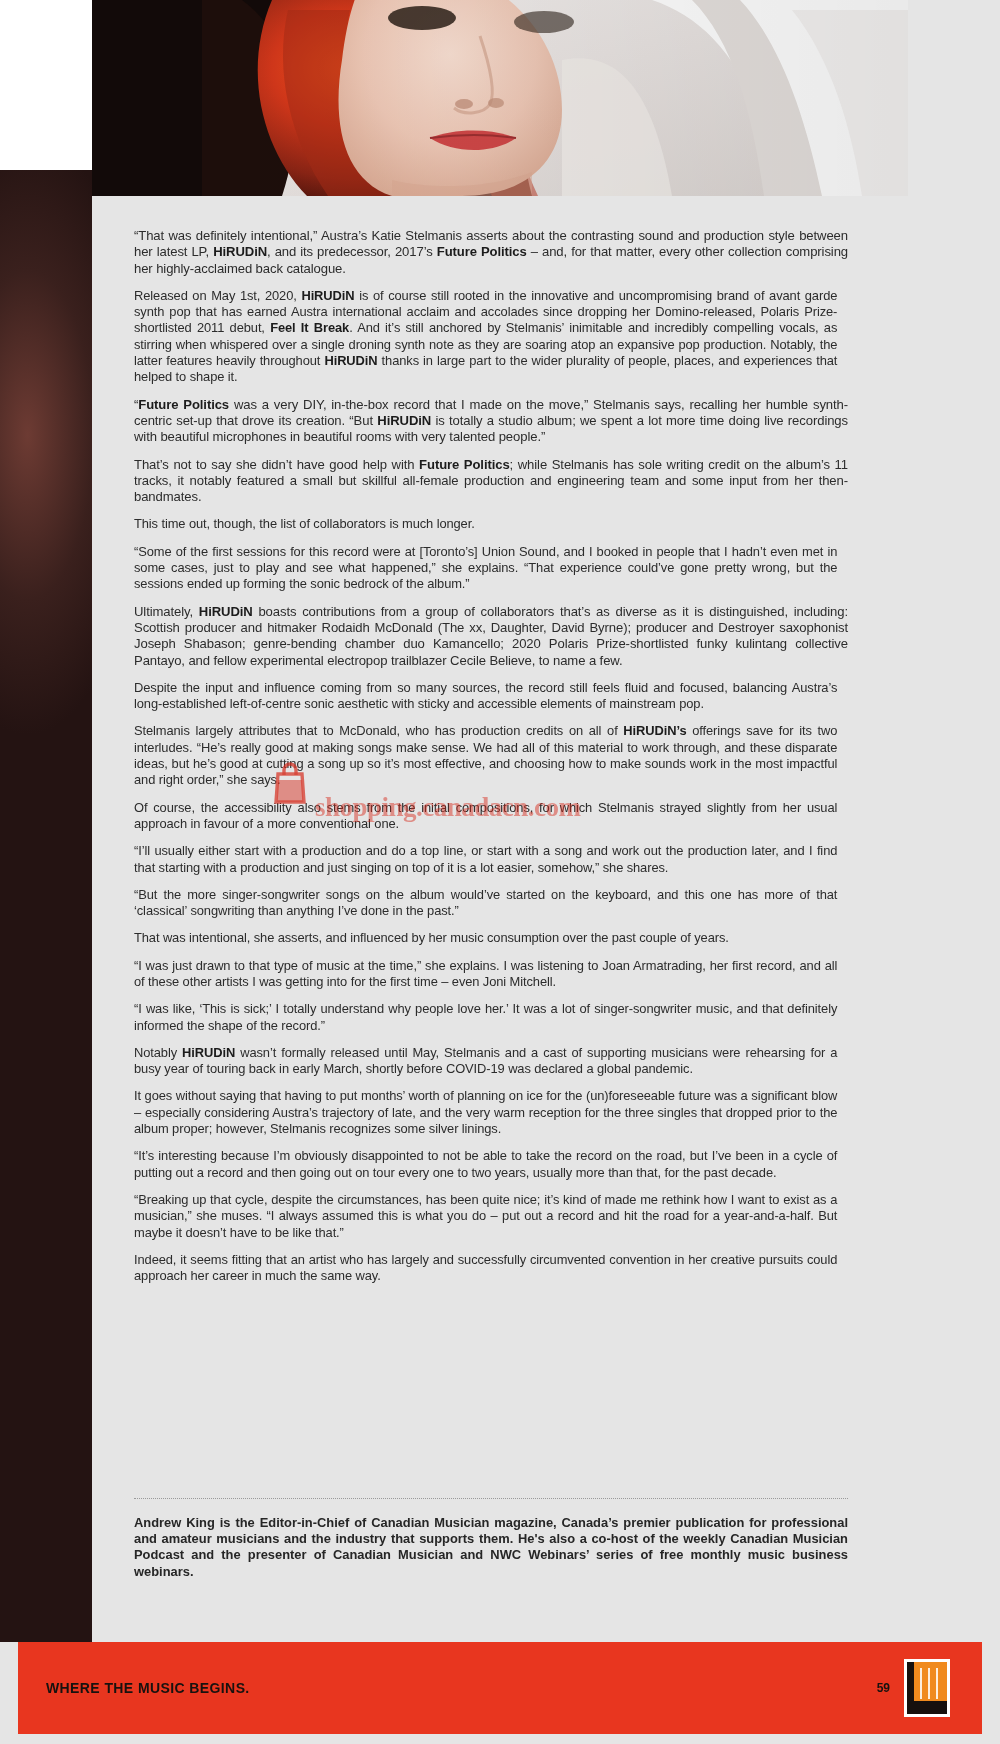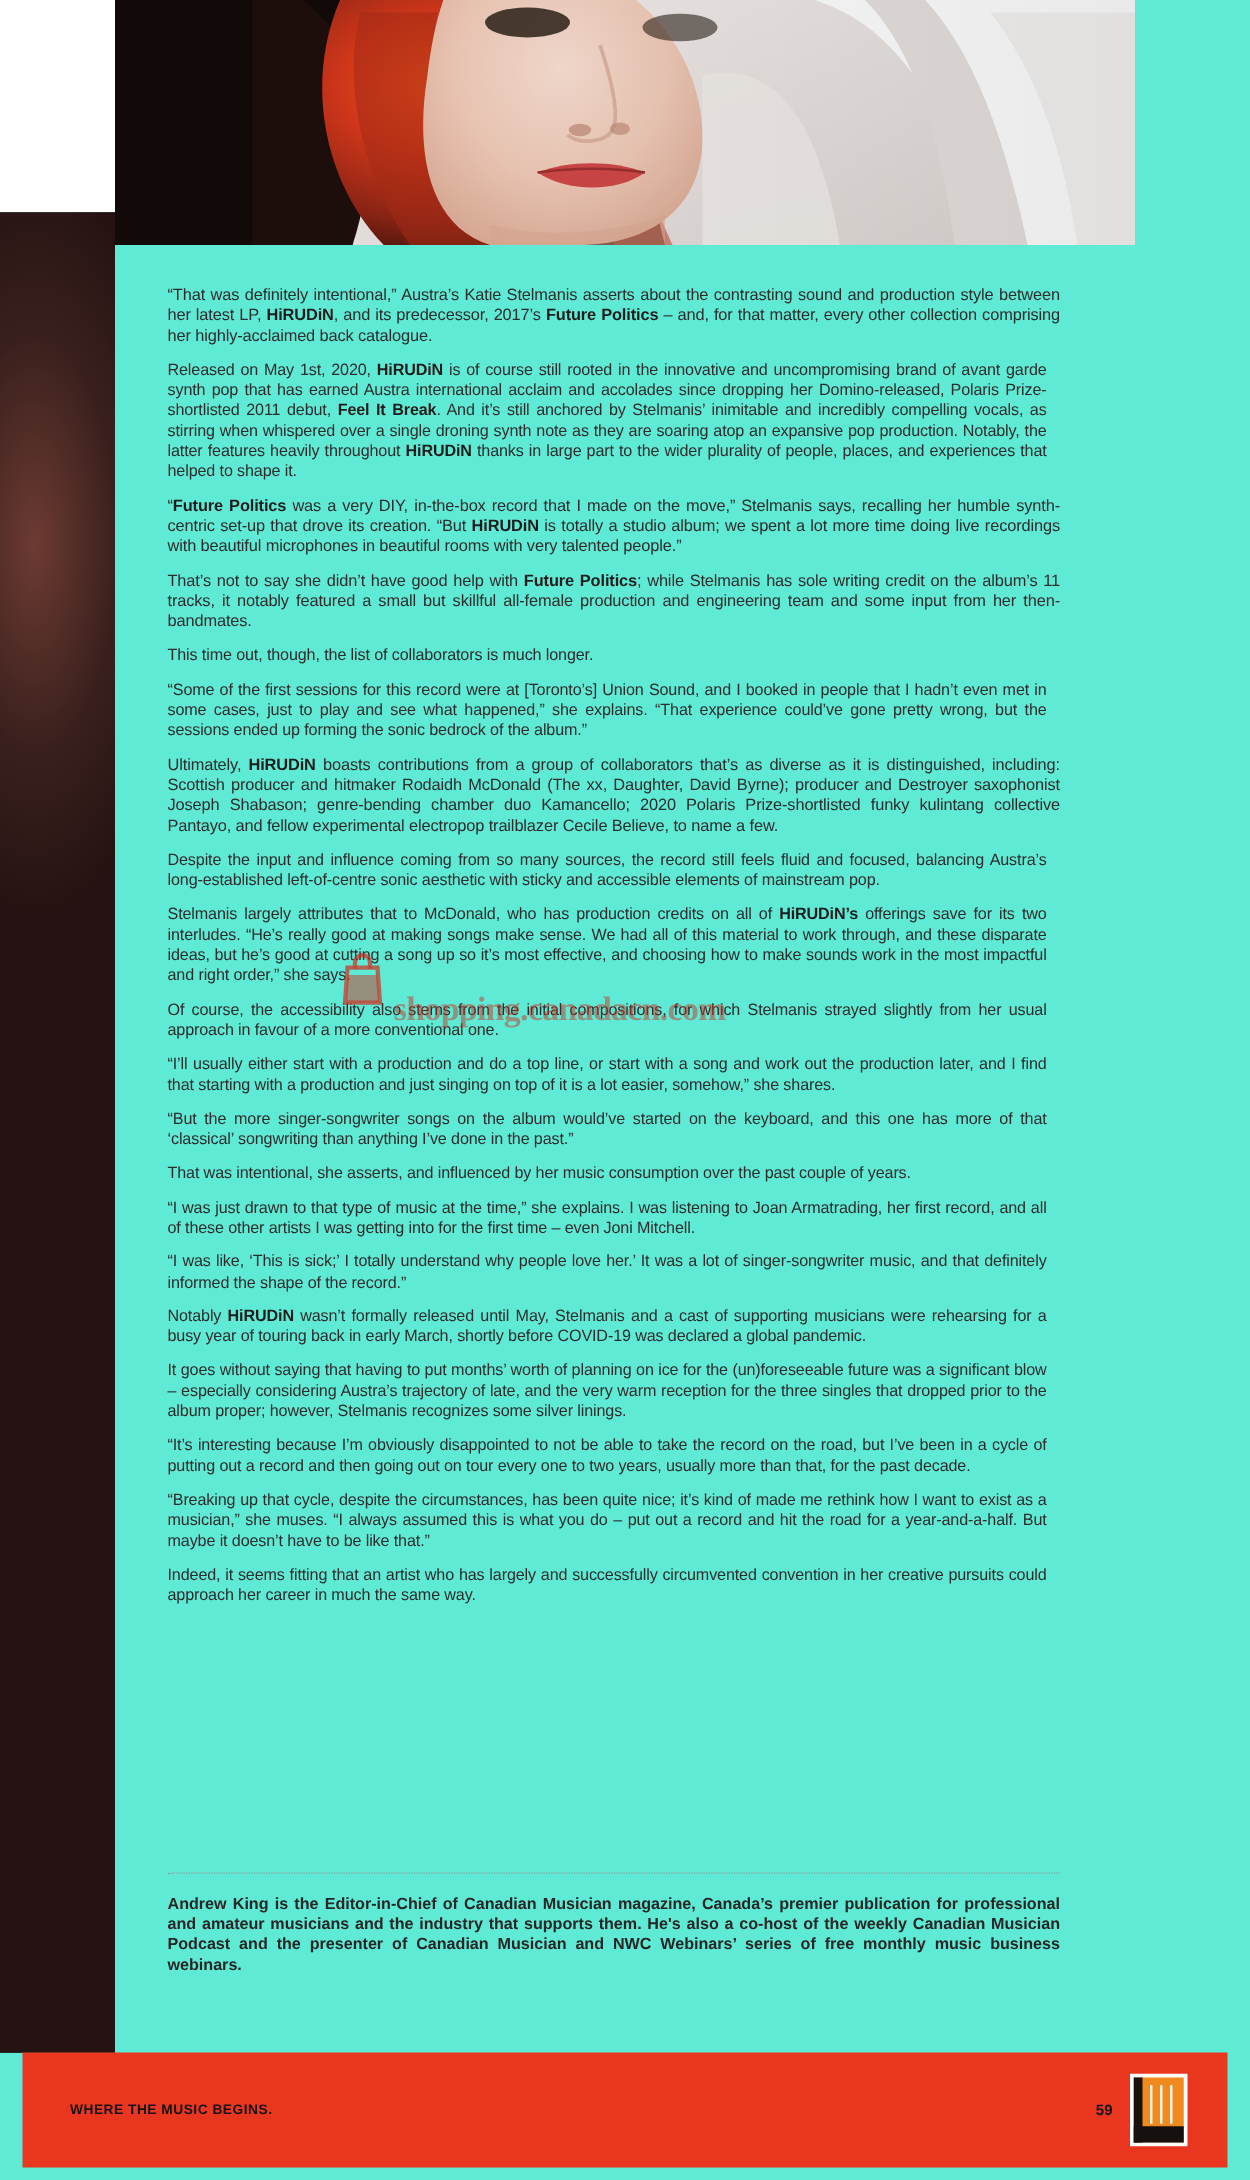--- a/index.html
+++ b/index.html
@@ -8,21 +8,21 @@
     width:1000px; height:1744px;
     background:#ffffff;
     font-family:"Liberation Sans", sans-serif;
     overflow:hidden;
     position:relative;
   }
 
   
   .page {
     position:absolute; inset:0;
-    background:#5eead4;
+    background:#e5e5e5;
   }
 
   
   .left-strip {
     position:absolute; left:0; top:170px; width:92px; height:1472px;
     background:
       radial-gradient(ellipse 120px 300px at 30% 18%, #6d3b33 0%, #3a201d 55%, #241312 100%),
       radial-gradient(ellipse 140px 420px at 70% 62%, #4a2723 0%, #241312 60%, #140b0a 100%),
       linear-gradient(180deg,#2a1715 0%, #1a0f0e 40%, #241413 70%, #120a09 100%);
   }
@@ -84,22 +84,22 @@
   }
   .bio .urls .sep { color:#d23b27; font-weight:700; padding:0 3px; }
 
   
   .footer {
     position:absolute; left:18px; bottom:10px;
     width:964px; height:92px;
     background:#e8361f;
   }
   .footer-tag {
-    position:absolute; left:38px; top:50%; transform:translateY(-50%);
-    font-size:11px; font-weight:700; letter-spacing:0.4px;
+    position:absolute; left:28px; top:50%; transform:translateY(-50%);
+    font-size:14px; font-weight:700; letter-spacing:0.4px;
     color:#17120f;
     font-stretch:condensed;
   }
   .footer-pageno {
     position:absolute; right:92px; top:50%; transform:translateY(-50%);
     font-size:12px; font-weight:700; color:#17120f;
   }
   .footer-logo {
     position:absolute; right:32px; top:50%; transform:translateY(-50%);
     width:46px; height:58px; background:#ffffff;

